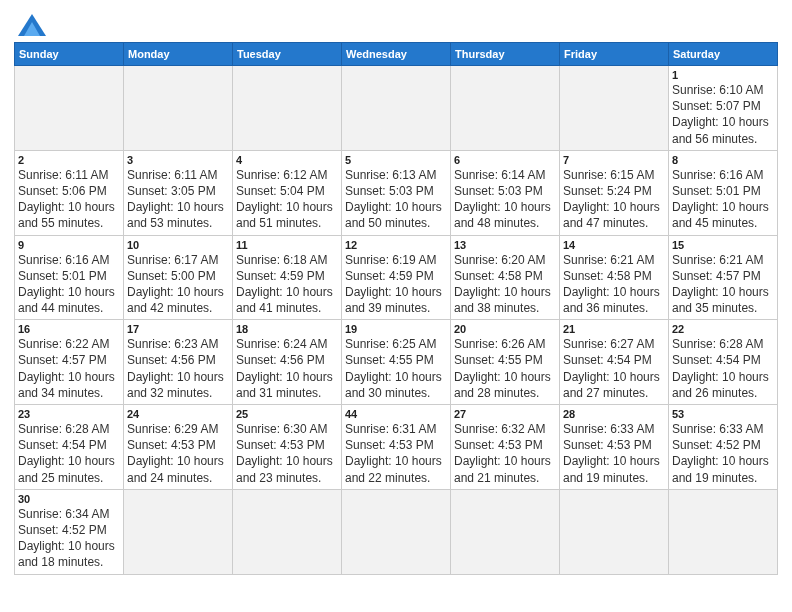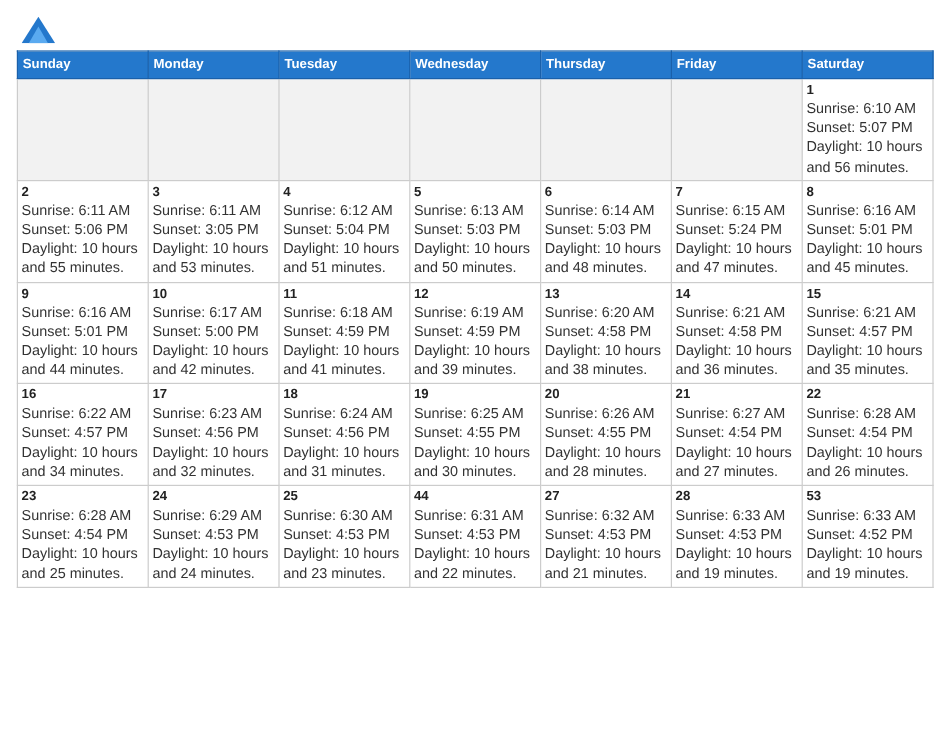--- a/index.html
+++ b/index.html
@@ -345,15 +345,30 @@
 and 19 minutes.</div>
           </td>
           <td>
             <span class="day-num">53</span>
             <div class="day-info">Sunrise: 6:33 AM
 Sunset: 4:52 PM
 Daylight: 10 hours
 and 19 minutes.</div>
           </td>
         </tr>
+        <tr>
+          <td>
+            <span class="day-num">30</span>
+            <div class="day-info">Sunrise: 6:34 AM
+Sunset: 4:52 PM
+Daylight: 10 hours
+and 18 minutes.</div>
+          </td>
+          <td class="empty"></td>
+          <td class="empty"></td>
+          <td class="empty"></td>
+          <td class="empty"></td>
+          <td class="empty"></td>
+          <td class="empty"></td>
+        </tr>
       </tbody>
   </table>
 </div>
 
 </body></html>

